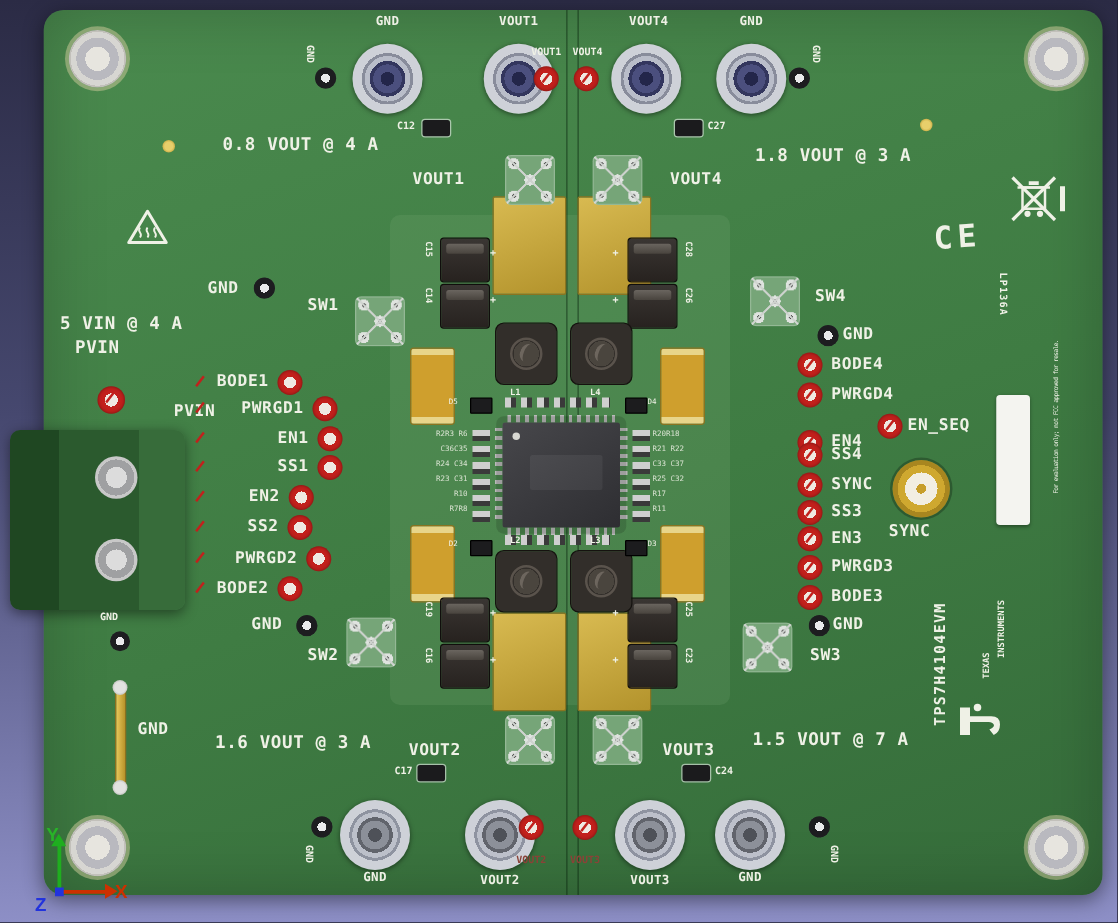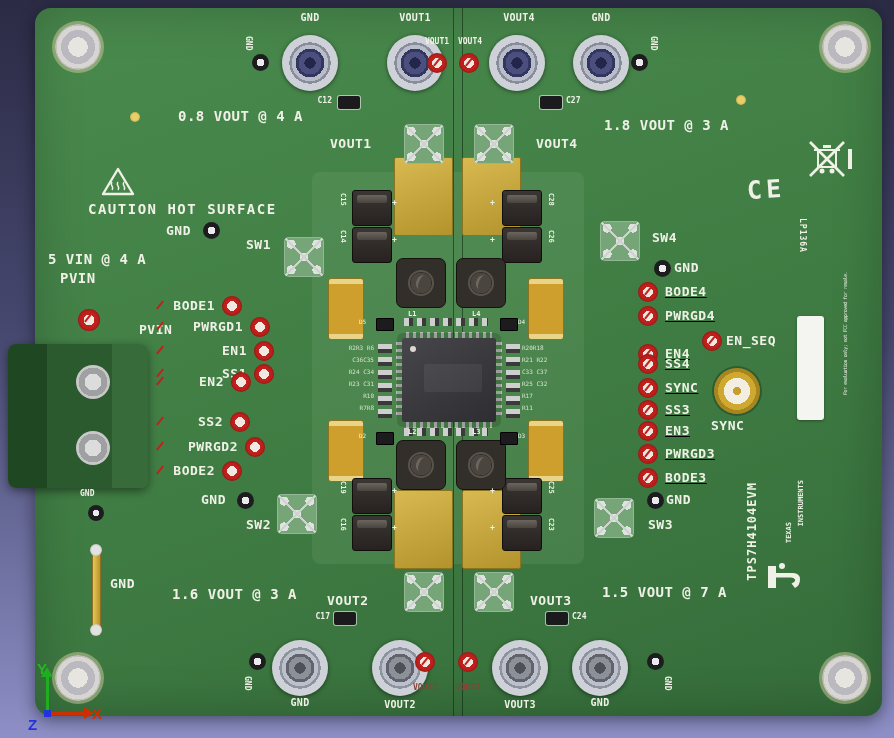--- a/index.html
+++ b/index.html
@@ -76,21 +76,21 @@
   .s13{font-size:13px;letter-spacing:.5px;}
   .s14{font-size:14px;letter-spacing:.5px;}
   .ctr{text-align:center;}
   .rgt{text-align:right;}
   .vrt{writing-mode:vertical-rl;}
   .vup{writing-mode:vertical-rl;transform:rotate(180deg);}
   .darkred{color:#8a4237;}
   .sigrow{position:absolute;display:flex;align-items:center;gap:7px;height:20px;}
   .sigrow .silk{position:static;}
   .sigrow.left{left:150px;justify-content:flex-end;}
-  .sigrow.right{left:638px;text-decoration:underline;}
+  .sigrow.right{left:638px;}
   .tinyrefs{position:absolute;color:rgba(240,242,230,.85);font-size:6px;line-height:12px;}
   .axis-line{position:absolute;}
   .axis-label{position:absolute;font-family:"Liberation Sans",sans-serif;font-weight:bold;font-size:15px;}
 </style>
 </head>
 <body>
 
 <div class="viewport">
 
   <div class="board"></div>
@@ -206,21 +206,20 @@
 
   <span class="silk s14" style="left:178px;top:109px">0.8 VOUT @ 4 A</span>
   <span class="silk s14" style="left:604px;top:118px">1.8 VOUT @ 3 A</span>
   <span class="silk s13" style="left:330px;top:137px">VOUT1</span>
   <span class="silk s13" style="left:536px;top:137px">VOUT4</span>
 
   <svg class="abs" style="left:101px;top:167px" width="34" height="30" viewBox="0 0 34 30">
     <path d="M17 2 L32 27 L2 27 Z" fill="none" stroke="#eff1e6" stroke-width="2.4" stroke-linejoin="round"></path>
     <path d="M11 23 q1.5-2 0-4 q-1.5-2 0-4 M17 23 q1.5-2 0-4 q-1.5-2 0-4 M23 23 q1.5-2 0-4 q-1.5-2 0-4" fill="none" stroke="#eff1e6" stroke-width="1.5"></path>
   </svg>
-  <span class="silk" style="left:88px;top:202px;font-size:14px;letter-spacing:1.5px">CAUTION HOT SURFACE</span>
   <span class="silk s13" style="left:166px;top:224px">GND</span>
 
   <span class="silk s13" style="left:246px;top:238px">SW1</span>
   <span class="silk s13" style="left:652px;top:231px">SW4</span>
   <span class="silk s13" style="left:674px;top:261px">GND</span>
   <span class="silk s13" style="left:246px;top:518px">SW2</span>
   <span class="silk s13" style="left:648px;top:518px">SW3</span>
   <span class="silk s13" style="left:201px;top:493px">GND</span>
   <span class="silk s13" style="left:666px;top:493px">GND</span>
 
@@ -239,21 +238,21 @@
       <span class="tp-red inline"></span>
     </div>
   <div class="sigrow left" style="top:341px;width:124px">
       <span class="silk s13">EN1</span>
       <span class="tp-red inline"></span>
     </div>
   <div class="sigrow left" style="top:364px;width:124px">
       <span class="silk s13">SS1</span>
       <span class="tp-red inline"></span>
     </div>
-  <div class="sigrow left" style="top:372px;width:101px">
+  <div class="sigrow left" style="top:388px;width:101px">
       <span class="silk s13">EN2</span>
       <span class="tp-red inline"></span>
     </div>
   <div class="sigrow left" style="top:412px;width:100px">
       <span class="silk s13">SS2</span>
       <span class="tp-red inline"></span>
     </div>
   <div class="sigrow left" style="top:437px;width:115px">
       <span class="silk s13">PWRGD2</span>
       <span class="tp-red inline"></span>

